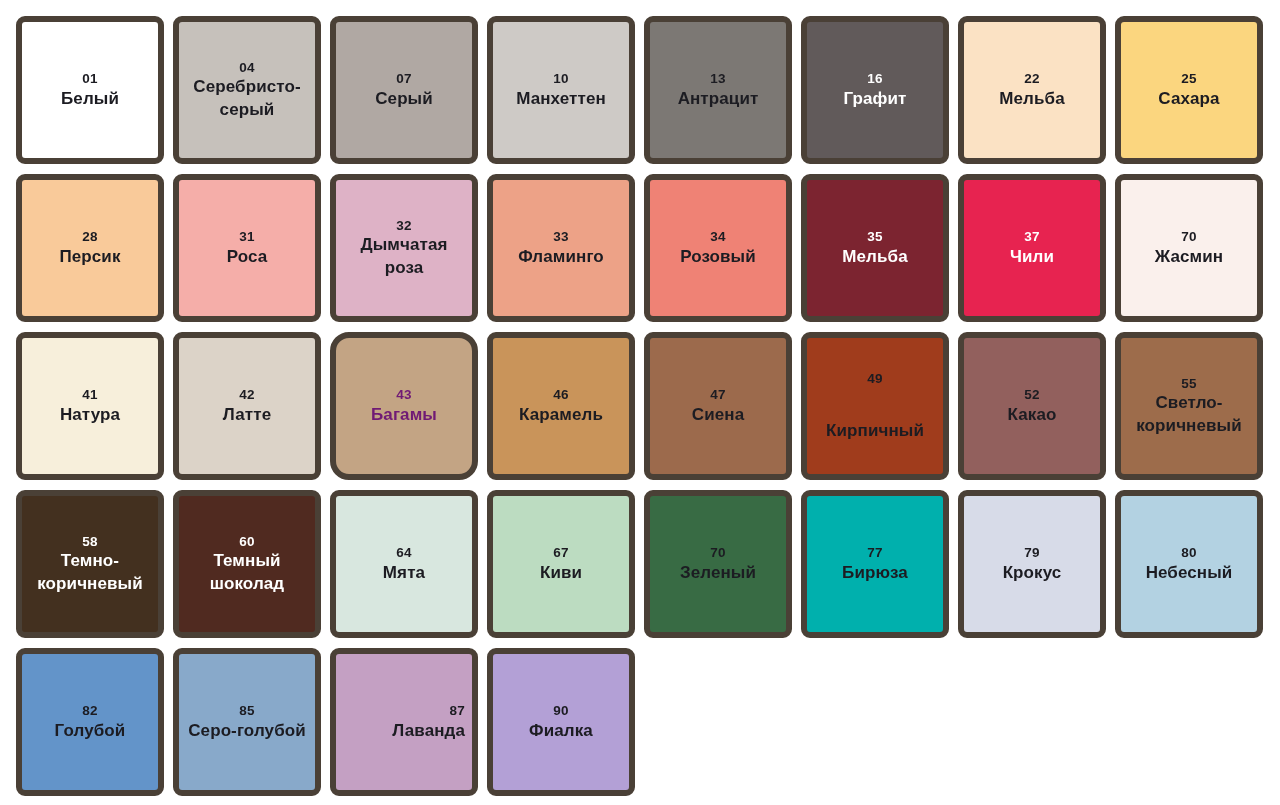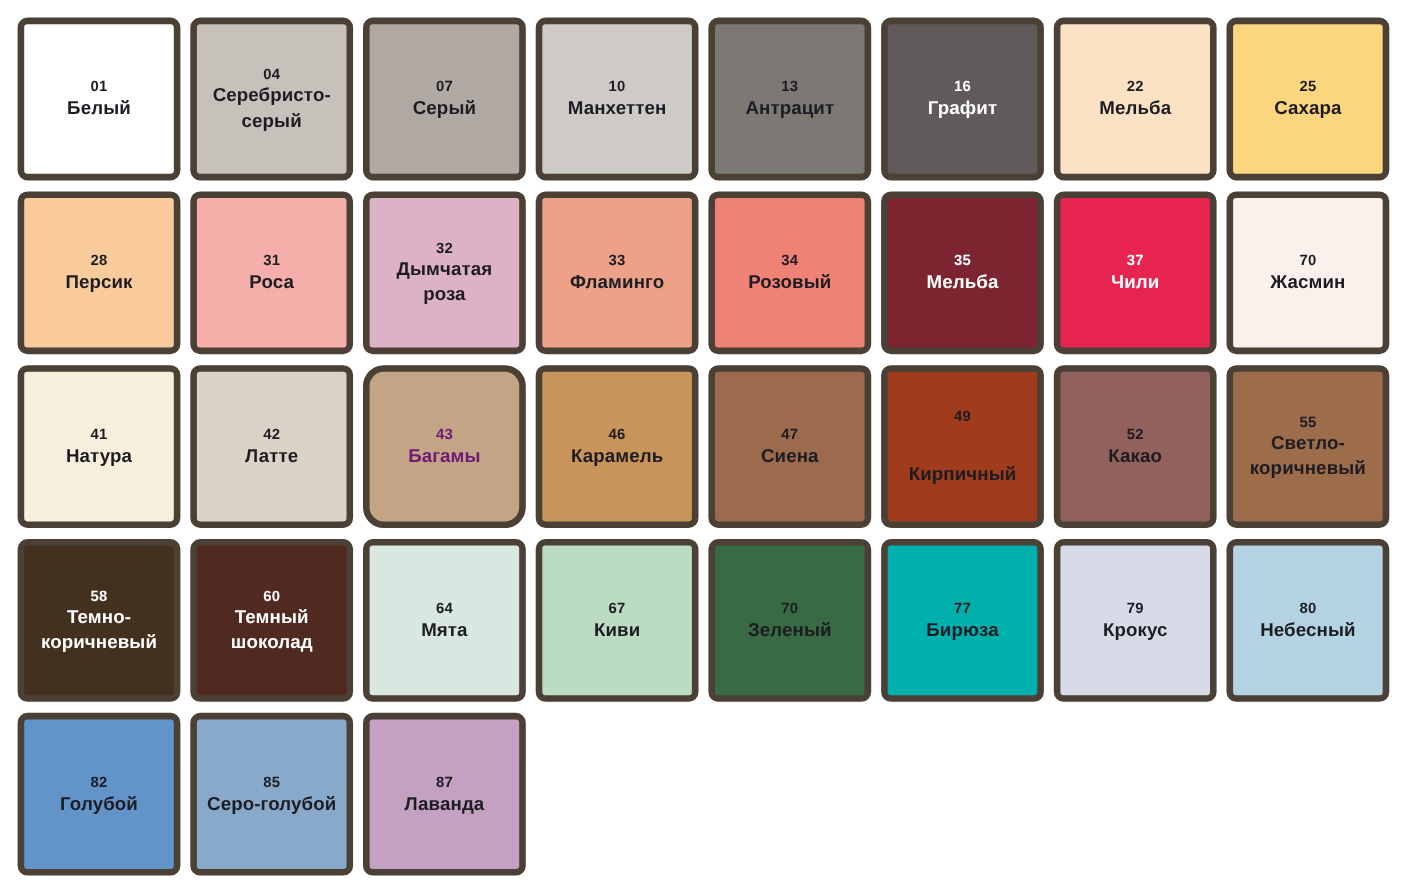--- a/index.html
+++ b/index.html
@@ -185,18 +185,22 @@
         <div class="swatch-name">Небесный</div>
       </div>
       <div class="swatch" style="background: rgb(99, 148, 201); color: rgb(28, 28, 34); border-color: rgb(74, 64, 54);">
         <div class="swatch-code">82</div>
         <div class="swatch-name">Голубой</div>
       </div>
       <div class="swatch" style="background: rgb(136, 169, 202); color: rgb(28, 28, 34); border-color: rgb(74, 64, 54);">
         <div class="swatch-code">85</div>
         <div class="swatch-name">Серо-голубой</div>
       </div>
-      <div class="swatch" style="background: rgb(196, 160, 195); color: rgb(28, 28, 34); border-color: rgb(74, 64, 54);">
+      <div class="swatch" style="background: rgb(196, 160, 195); color: rgb(28, 28, 34); border-color: rgb(74, 64, 54); align-items: flex-end;">
         <div class="swatch-code">87</div>
         <div class="swatch-name">Лаванда</div>
+      </div>
+      <div class="swatch" style="background: rgb(179, 160, 214); color: rgb(28, 28, 34); border-color: rgb(74, 64, 54);">
+        <div class="swatch-code">90</div>
+        <div class="swatch-name">Фиалка</div>
       </div>
     </div>
 </div>
 
 </body></html>

